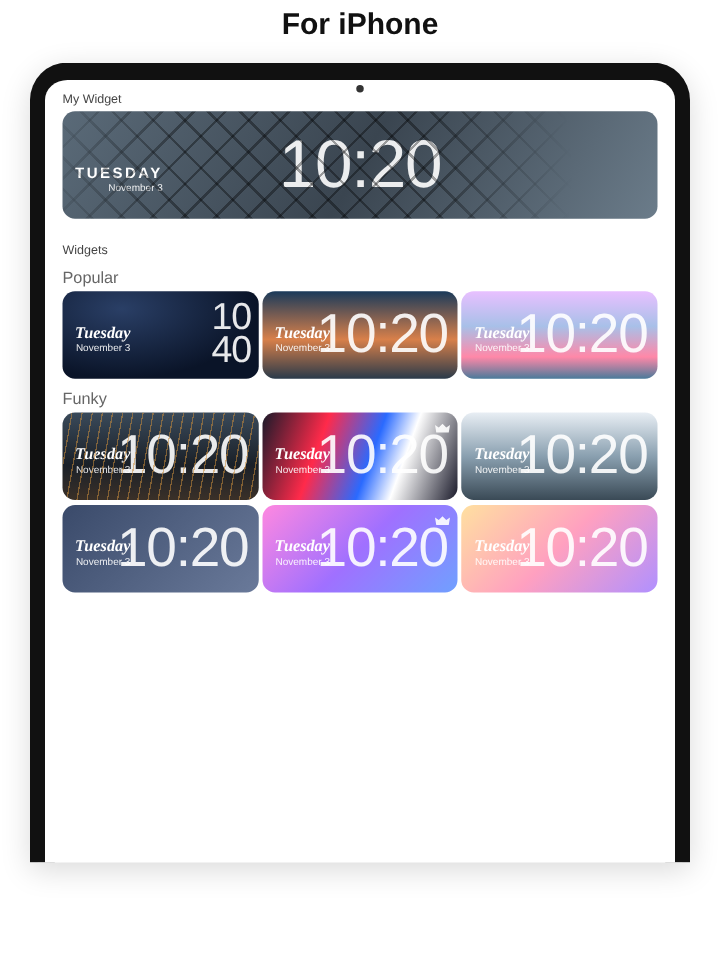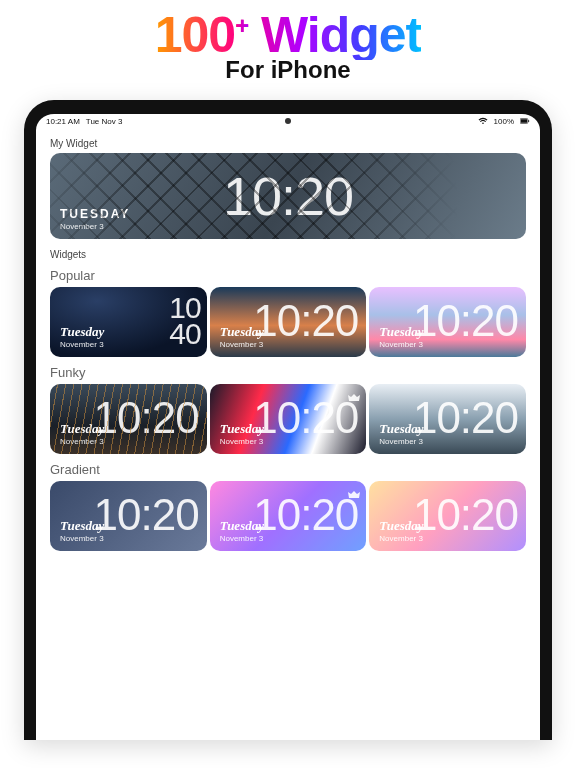--- a/index.html
+++ b/index.html
@@ -117,22 +117,22 @@
     right: 8px;
     top: 50%;
     transform: translateY(-52%);
     white-space: nowrap;
   }
   .widget-large .clock-text { font-size: 54px; right: auto; left: 50%; transform: translate(-50%,-50%); }
 
   .day-block {
     position: absolute;
     left: 10px;
-    bottom: 8px;
-    text-align: left;
+    bottom: 20px;
+    text-align: right;
     margin-top: 20px;
   }
   .day-name {
     font-family: Georgia, "Times New Roman", serif;
     font-style: italic;
     font-weight: 700;
     font-size: 13px;
     line-height: 1;
     color: #fff;
   }
@@ -165,63 +165,39 @@
   .bg-streak{ background: linear-gradient(110deg,#1a1a2a 0%,#ff2a4a 30%,#2a6aff 55%,#ffffff 70%,#1a1a2a 100%); }
   .bg-mist  { background: linear-gradient(180deg,#e8eef4 0%,#8aa0b0 50%,#3a4a56 100%); }
   .bg-grad1 { background: linear-gradient(135deg,#3a4a6a 0%,#6a7a9a 100%); }
   .bg-grad2 { background: linear-gradient(135deg,#ff88e0 0%,#a070ff 50%,#70a0ff 100%); }
   .bg-grad3 { background: linear-gradient(135deg,#ffe0a0 0%,#ffa0c0 50%,#b090ff 100%); }
 </style>
 </head>
 <body>
 
 <div class="promo-header">
-  <div class="promo-title">
-    <span>100</span><span class="promo-plus">+</span><span> Widget</span>
-  </div>
   <div class="promo-sub">For iPhone</div>
 </div>
 
 <div class="device-frame">
 
-  <div class="status-bar">
-    <div class="status-left">
-      <span>10:21 AM</span>
-      <span>Tue Nov 3</span>
-    </div>
-    <div class="status-right">
-      <span class="wifi-icon">
-        <svg viewBox="0 0 12 9">
-            <path d="M6 8.2a1 1 0 100-2 1 1 0 000 2zM2.3 4.8a5.3 5.3 0 017.4 0l-1 1a3.9 3.9 0 00-5.5 0zM.6 3a7.6 7.6 0 0110.8 0l-1 1a6.2 6.2 0 00-8.8 0z" fill="#111"></path>
-          </svg>
-      </span>
-      <span>100%</span>
-      <span class="battery-icon">
-        <svg viewBox="0 0 14 8">
-            <rect x="0" y="0.5" width="11" height="7" rx="1.5" fill="none" stroke="#111" stroke-width="0.8"></rect>
-            <rect x="1" y="1.5" width="9" height="5" fill="#111"></rect>
-            <rect x="11.5" y="2.5" width="1.3" height="3" rx="0.6" fill="#111"></rect>
-          </svg>
-      </span>
-    </div>
-  </div>
 
   <div class="screen">
 
 
     <div class="section-label">My Widget</div>
     <div class="widget-card widget-large bg-fence">
       <div class="clock-text">10:20</div>
       <div class="day-block">
         <div class="day-name">TUESDAY</div>
         <div class="day-date">November 3</div>
       </div>
     </div>
 
-    <div class="section-label" style="margin-top:10px">Widgets</div>
+    <div class="section-label" style="margin-top:20px">Widgets</div>
     <div class="subsection-label">Popular</div>
     <div class="widget-row">
       <div class="widget-card widget-small bg-night">
         <div class="clock-text" style="font-size:30px;right:6px;text-align:right;line-height:.85"><span>10</span><br><span>40</span></div>
         <div class="day-block">
             <div class="day-name">Tuesday</div>
             <div class="day-date">November 3</div>
           </div>
       </div>
       <div class="widget-card widget-small bg-rocks">
@@ -261,21 +237,20 @@
       </div>
       <div class="widget-card widget-small bg-mist">
         <div class="clock-text">10:20</div>
         <div class="day-block">
             <div class="day-name">Tuesday</div>
             <div class="day-date">November 3</div>
           </div>
       </div>
     </div>
 
-    <div class="subsection-label">Gradient</div>
     <div class="widget-row">
       <div class="widget-card widget-small bg-grad1">
         <div class="clock-text">10:20</div>
         <div class="day-block">
             <div class="day-name">Tuesday</div>
             <div class="day-date">November 3</div>
           </div>
       </div>
       <div class="widget-card widget-small bg-grad2">
         <span class="crown-icon"><svg viewBox="0 0 12 10">

